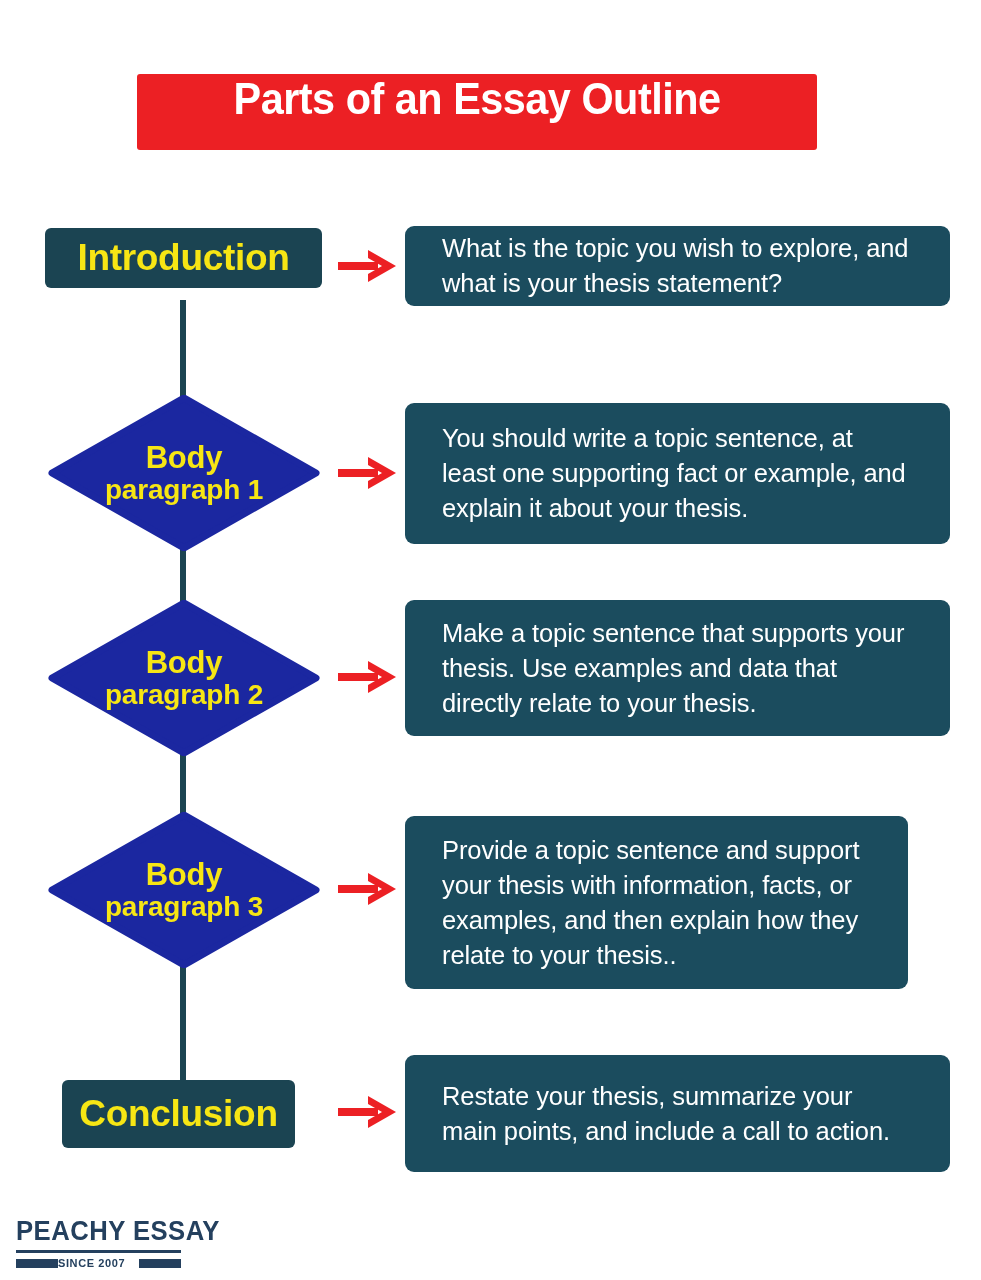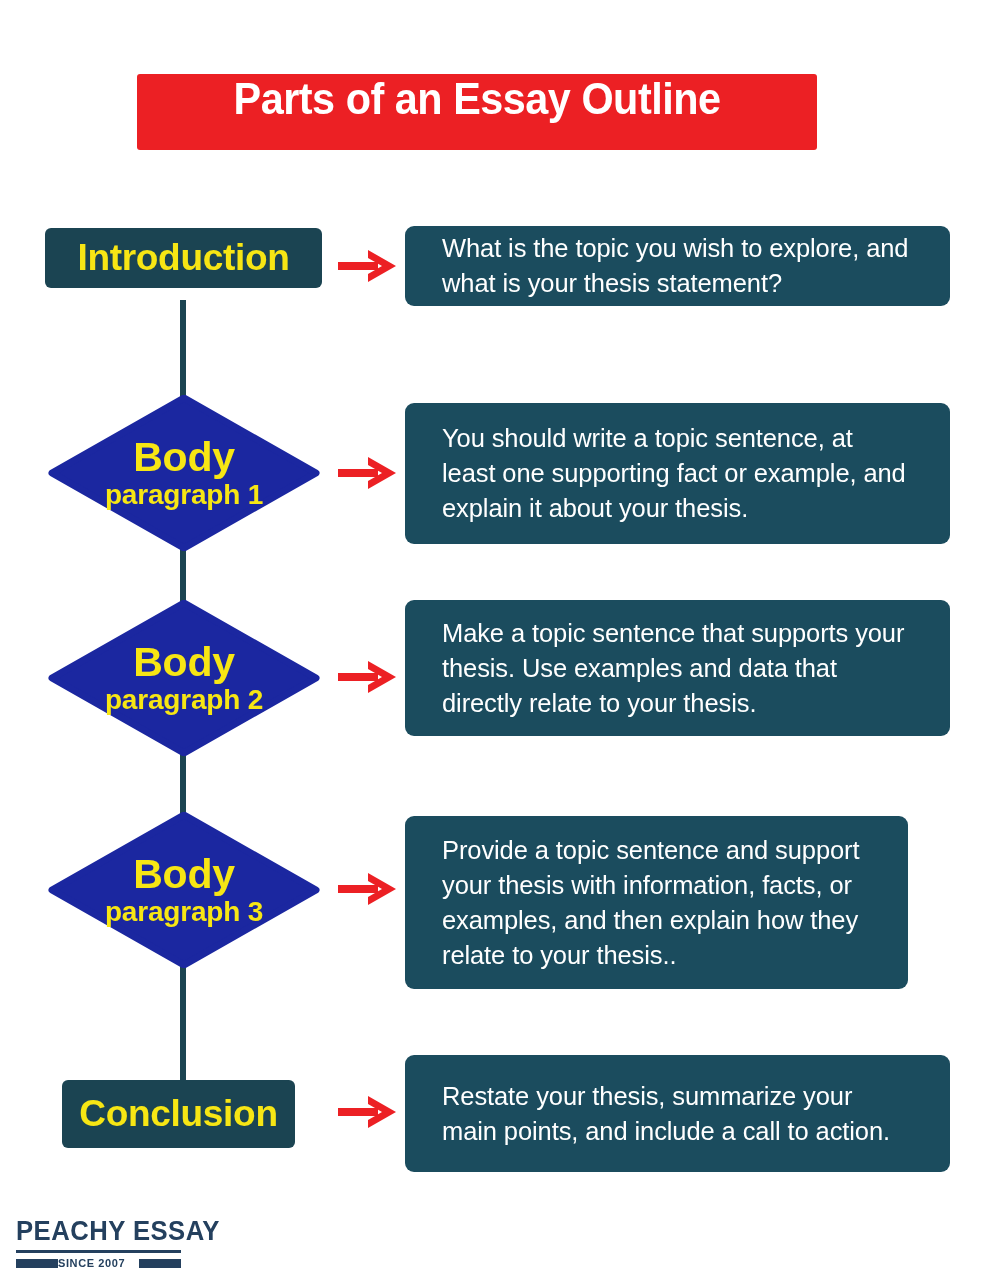--- a/index.html
+++ b/index.html
@@ -63,21 +63,21 @@
     position:absolute; inset:0;
     display:flex; flex-direction:column;
     align-items:center; justify-content:center;
     text-align:center;
     line-height:1.0;
   }
   .dia-title {
     color:#f7e614;
     font-family:"Liberation Sans Narrow","Liberation Sans", sans-serif;
     font-weight:bold;
-    font-size:41px;
+    font-size:31px;
     letter-spacing:-0.2px;
   }
   .dia-sub {
     color:#f7e614;
     font-family:"Liberation Sans Narrow","Liberation Sans", sans-serif;
     font-weight:bold;
     font-size:28px;
     margin-top:3px;
     letter-spacing:-0.2px;
   }

